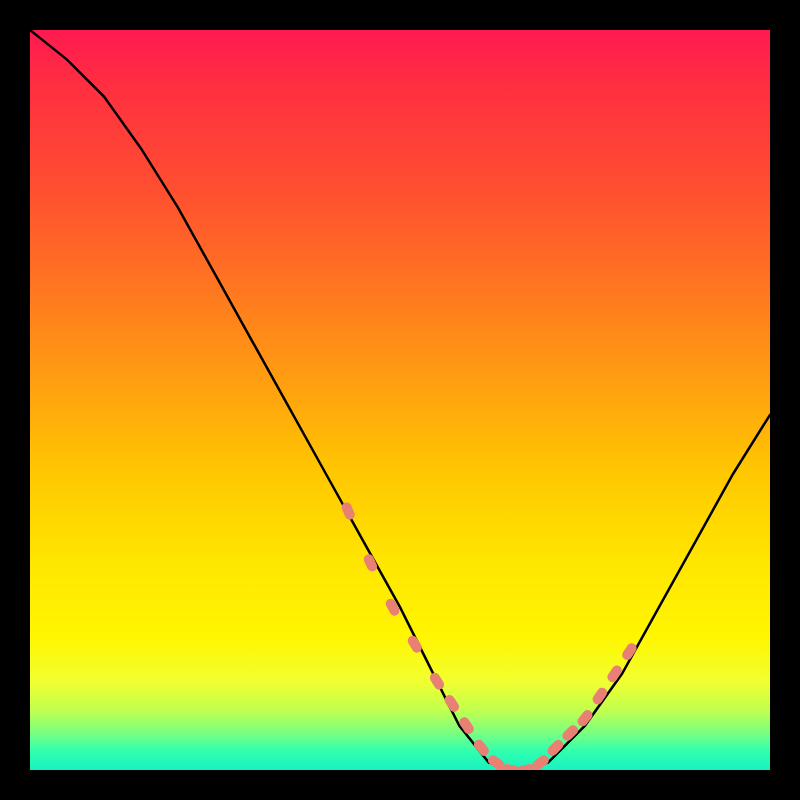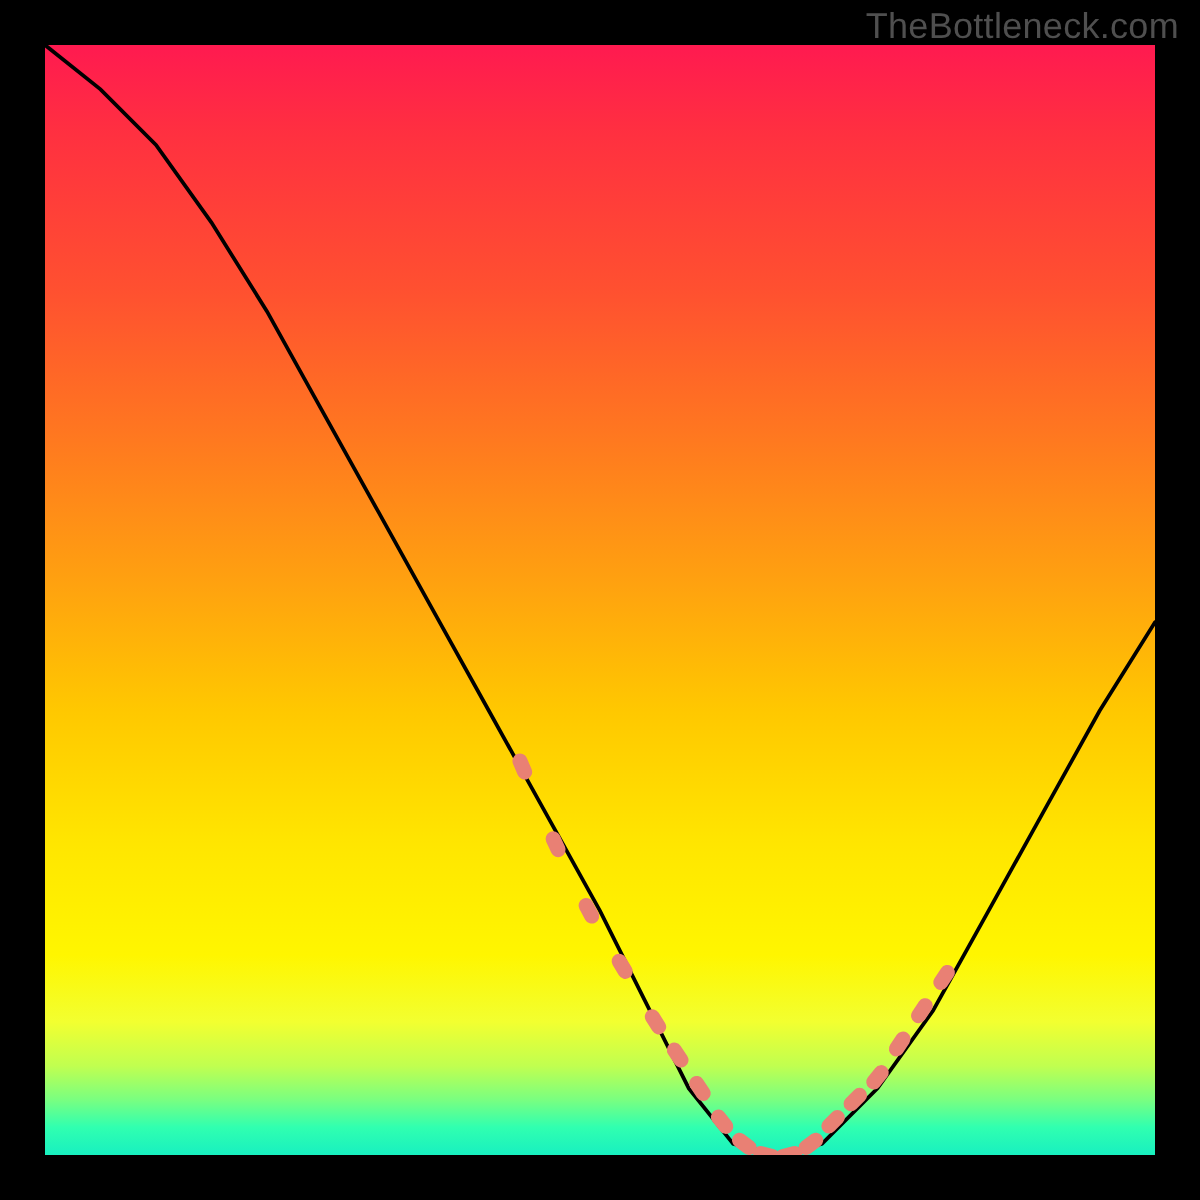--- a/index.html
+++ b/index.html
@@ -61,21 +61,20 @@
   svg {
     position: absolute;
     top: 0;
     left: 0;
   }
 </style>
 </head>
 <body>
 
 <div class="frame">
-  <div class="watermark">TheBottleneck.com</div>
 
   <div class="plot">
     <div class="gradient"></div>
 
     <svg id="chart-svg" width="740" height="740" viewBox="0 0 740 740">
       <path id="curve-path" fill="none" stroke="#000" stroke-width="2.5" stroke-linecap="round" d="M0.0 0.0 L37.0 29.6 L74.0 66.6 L111.0 118.4 L148.0 177.6 L185.0 244.2 L222.0 310.8 L259.0 377.4 L296.0 444.0 L333.0 510.6 L370.0 577.2 L399.6 636.4 L429.2 695.6 L458.8 732.6 L488.4 740.0 L518.0 732.6 L555.0 695.6 L592.0 643.8 L629.0 577.2 L666.0 510.6 L703.0 444.0 L740.0 384.8"></path>
       <g id="markers-group">
           <rect x="309.2" y="476.0" width="18" height="10" rx="5" ry="5" fill="#e98074" transform="rotate(66.8 318.2 481.0)"></rect>
           <rect x="331.4" y="527.8" width="18" height="10" rx="5" ry="5" fill="#e98074" transform="rotate(65.2 340.4 532.8)"></rect>
           <rect x="353.6" y="572.2" width="18" height="10" rx="5" ry="5" fill="#e98074" transform="rotate(61.4 362.6 577.2)"></rect>

